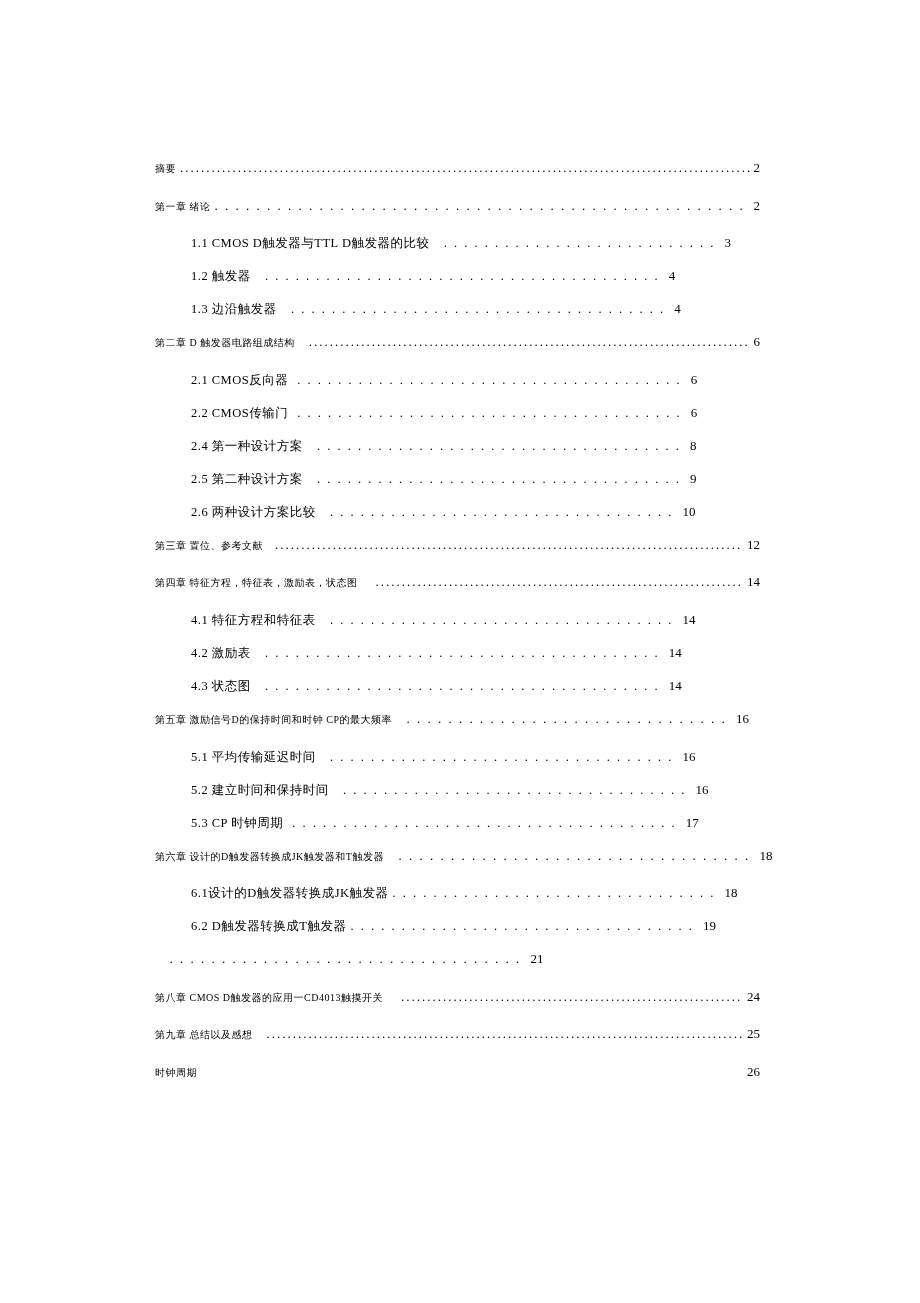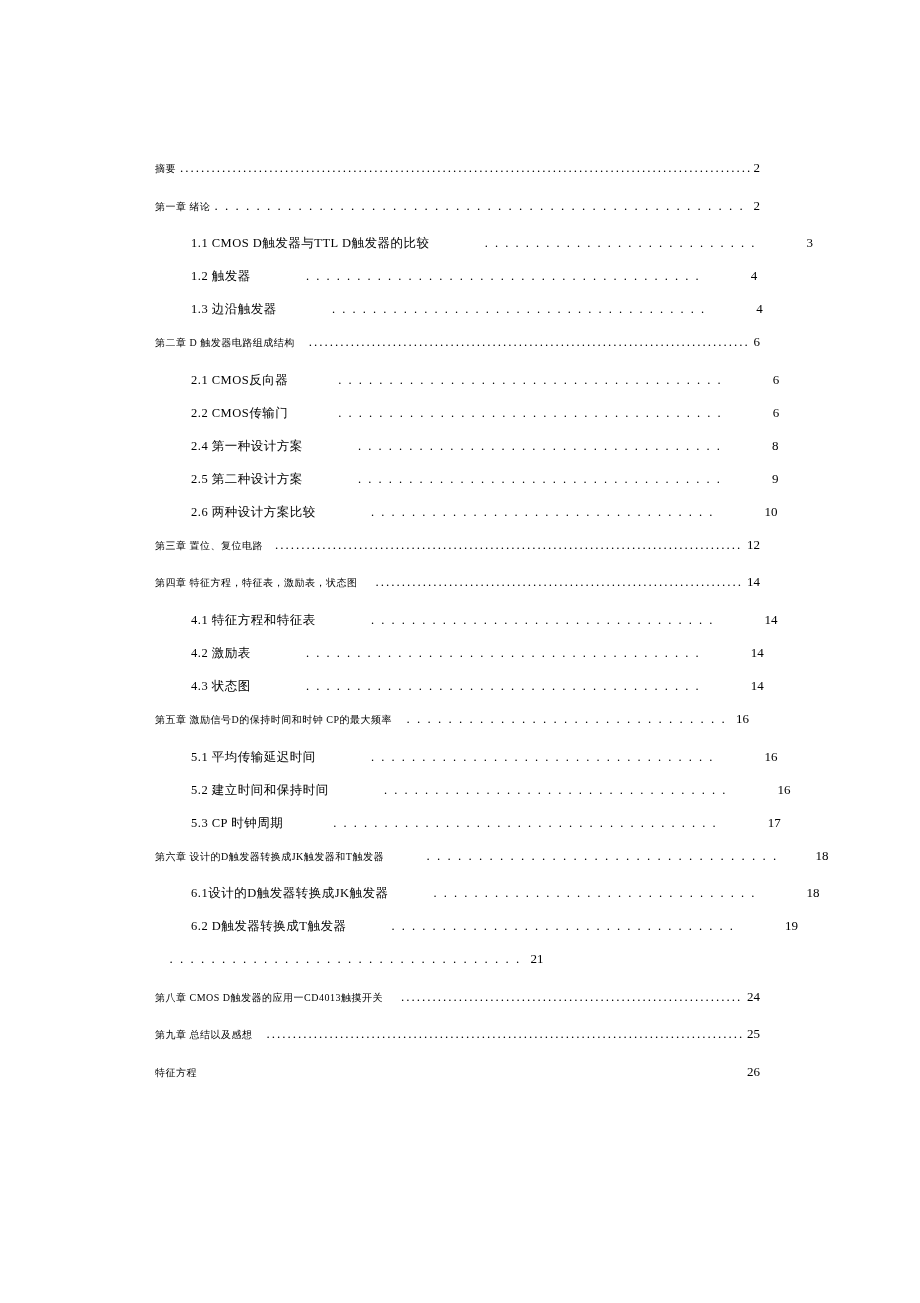--- a/index.html
+++ b/index.html
@@ -19,21 +19,20 @@
     .toc-line {
       display: flex;
       align-items: baseline;
       margin-bottom: 22px;
       white-space: nowrap;
     }
     .toc-line.sub {
       margin-bottom: 17px;
       padding-left: 36px;
       font-size: 12.5px;
-      gap: 41px;
     }
     .toc-title {
       flex: 0 0 auto;
       letter-spacing: 0.5px;
     }
     .toc-title.chapter {
       font-size: 10px;
     }
     .dots {
       flex: 1 1 auto;
@@ -119,21 +118,21 @@
     <span class="spacer"></span>
   </div>
   <div class="toc-line sub">
     <span class="toc-title">2.6  两种设计方案比较</span>
     <span class="dots short">&nbsp;&nbsp;. . . . . . . . . . . . . . . . . . . . . . . . . . . . . . . . . .&nbsp;</span>
     <span class="toc-page">10</span>
     <span class="spacer"></span>
   </div>
 
   <div class="toc-line">
-    <span class="toc-title chapter">第三章 置位、复位电路</span>
+    <span class="toc-title chapter">第三章 置位、参考文献</span>
     <span class="dots" style="margin-left:12px;">........................................................................................................................................................................................</span>
     <span class="toc-page">12</span>
   </div>
 
   <div class="toc-line" style="margin-top:16px;">
     <span class="toc-title chapter">第四章 特征方程，特征表，激励表，状态图</span>
     <span class="dots" style="margin-left:18px;">........................................................................................................................................................................................</span>
     <span class="toc-page">14</span>
   </div>
   <div class="toc-line sub">
@@ -173,21 +172,21 @@
     <span class="toc-page">16</span>
     <span class="spacer"></span>
   </div>
   <div class="toc-line sub">
     <span class="toc-title">5.3  CP 时钟周期</span>
     <span class="dots short">&nbsp;. . . . . . . . . . . . . . . . . . . . . . . . . . . . . . . . . . . . . .&nbsp;</span>
     <span class="toc-page">17</span>
     <span class="spacer"></span>
   </div>
 
-  <div class="toc-line" style="margin-top:12px;gap:28px;">
+  <div class="toc-line" style="margin-top:12px;">
     <span class="toc-title chapter">第六章 设计的D触发器转换成JK触发器和T触发器</span>
     <span class="dots short">&nbsp;&nbsp;. . . . . . . . . . . . . . . . . . . . . . . . . . . . . . . . . .&nbsp;</span>
     <span class="toc-page">18</span>
     <span class="spacer"></span>
   </div>
   <div class="toc-line sub">
     <span class="toc-title">6.1设计的D触发器转换成JK触发器</span>
     <span class="dots short">. . . . . . . . . . . . . . . . . . . . . . . . . . . . . . . .&nbsp;</span>
     <span class="toc-page">18</span>
     <span class="spacer"></span>
@@ -211,18 +210,18 @@
     <span class="toc-page">24</span>
   </div>
 
   <div class="toc-line" style="">
     <span class="toc-title chapter">第九章 总结以及感想</span>
     <span class="dots" style="margin-left:14px;">........................................................................................................................................................................................</span>
     <span class="toc-page">25</span>
   </div>
 
   <div class="toc-line" style="margin-top:6px;">
-    <span class="toc-title chapter">特征方程</span>
+    <span class="toc-title chapter">时钟周期</span>
     <span class="spacer"></span>
     <span class="toc-page">26</span>
   </div>
 
 </div>
 
 </body></html>

